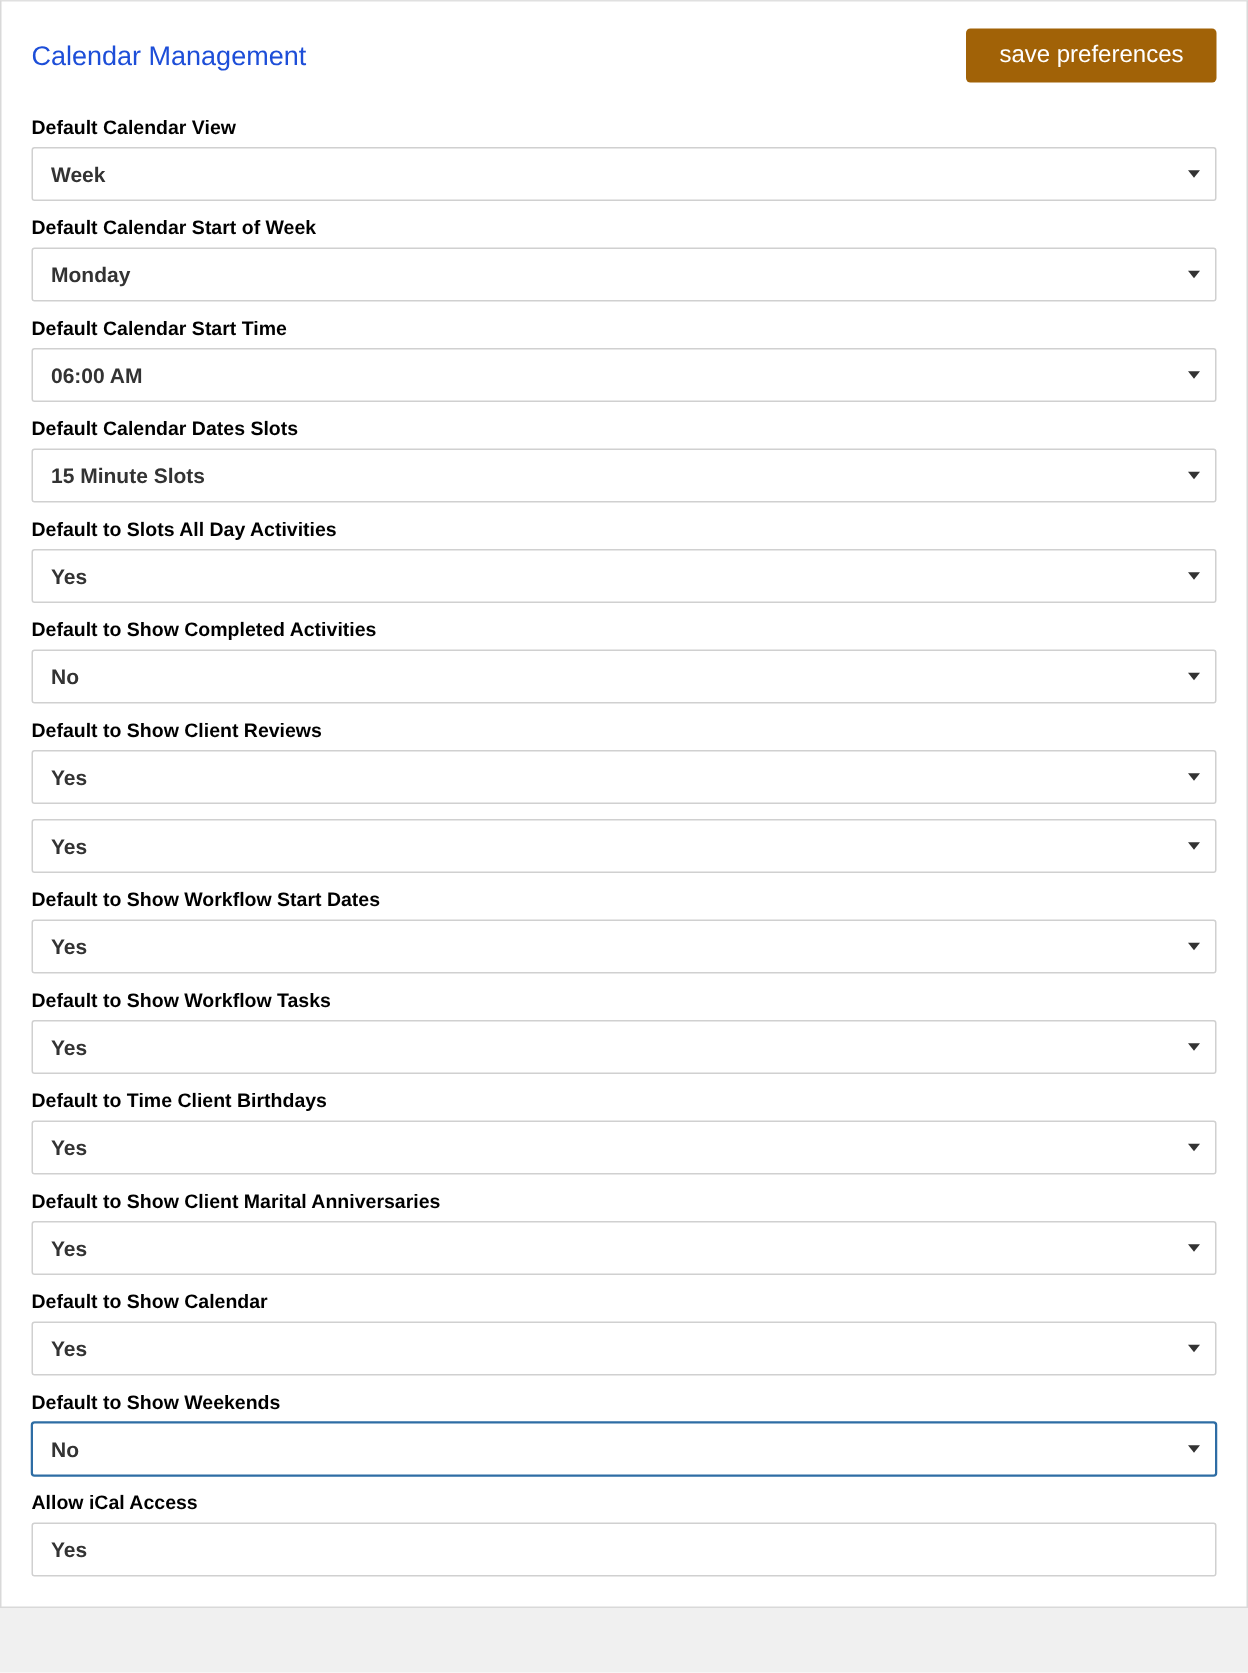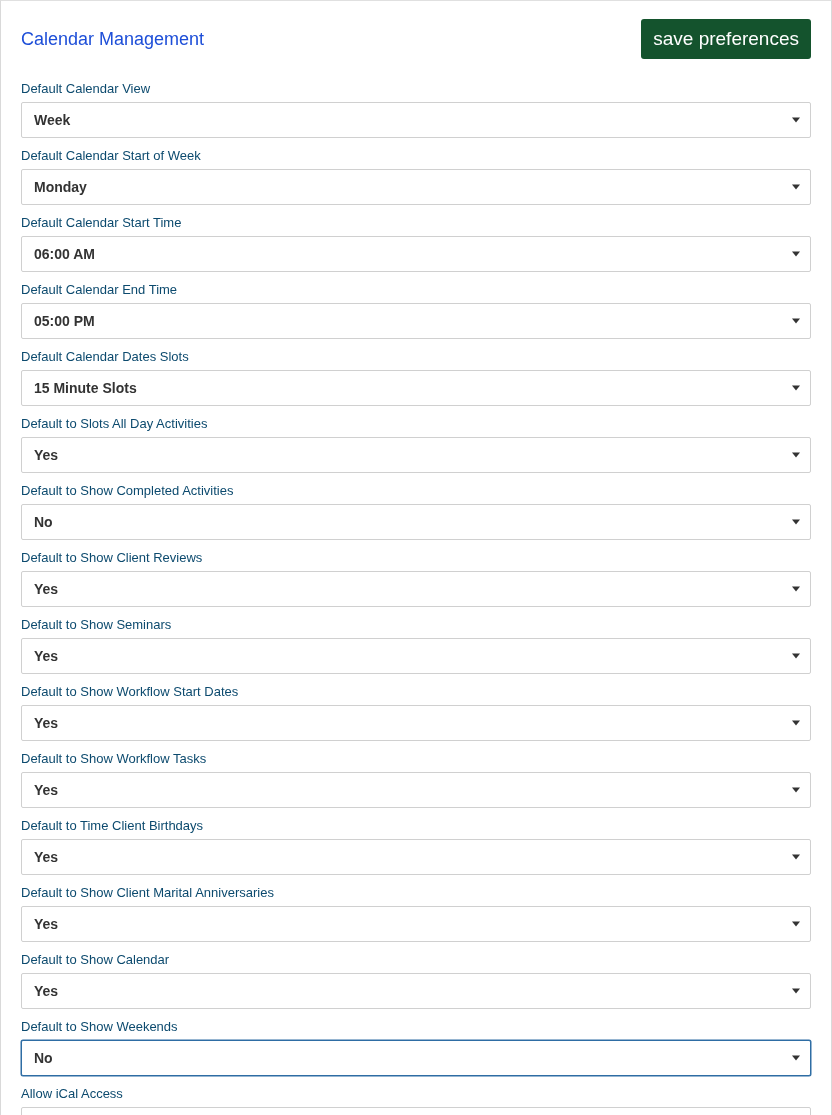--- a/index.html
+++ b/index.html
@@ -24,38 +24,39 @@
     justify-content: space-between;
     align-items: center;
     padding: 18px 20px 6px 20px;
   }
   .page-title {
     color: #1d4ed8;
     font-size: 18px;
     font-weight: 500;
   }
   .save-btn {
-    background: #14532d;
+    background: #a16207;
     color: #fff;
     border: none;
     border-radius: 3px;
-    padding: 9px 12px;
-    font-size: 19px;
+    padding: 9px 22px;
+    font-size: 16px;
     cursor: pointer;
   }
   .fields {
     padding: 6px 20px 20px 20px;
   }
   .field {
     margin-top: 10px;
   }
   .field-label {
-    color: #0c4a6e;
+    color: #000000;
     font-size: 13px;
     margin-bottom: 6px;
+    font-weight: bold;
   }
   .select-box {
     position: relative;
     border: 1px solid #d0d0d0;
     border-radius: 2px;
     background: #fff;
     height: 36px;
     display: flex;
     align-items: center;
     padding: 0 12px;
@@ -105,27 +106,20 @@
         </div>
       </div>
       <div class="field">
         <div class="field-label">Default Calendar Start Time</div>
         <div class="select-box">
           <span class="select-value">06:00 AM</span>
           <span class="caret"></span>
         </div>
       </div>
       <div class="field">
-        <div class="field-label">Default Calendar End Time</div>
-        <div class="select-box">
-          <span class="select-value">05:00 PM</span>
-          <span class="caret"></span>
-        </div>
-      </div>
-      <div class="field">
         <div class="field-label">Default Calendar Dates Slots</div>
         <div class="select-box">
           <span class="select-value">15 Minute Slots</span>
           <span class="caret"></span>
         </div>
       </div>
       <div class="field">
         <div class="field-label">Default to Slots All Day Activities</div>
         <div class="select-box">
           <span class="select-value">Yes</span>
@@ -140,21 +134,20 @@
         </div>
       </div>
       <div class="field">
         <div class="field-label">Default to Show Client Reviews</div>
         <div class="select-box">
           <span class="select-value">Yes</span>
           <span class="caret"></span>
         </div>
       </div>
       <div class="field">
-        <div class="field-label">Default to Show Seminars</div>
         <div class="select-box">
           <span class="select-value">Yes</span>
           <span class="caret"></span>
         </div>
       </div>
       <div class="field">
         <div class="field-label">Default to Show Workflow Start Dates</div>
         <div class="select-box">
           <span class="select-value">Yes</span>
           <span class="caret"></span>

